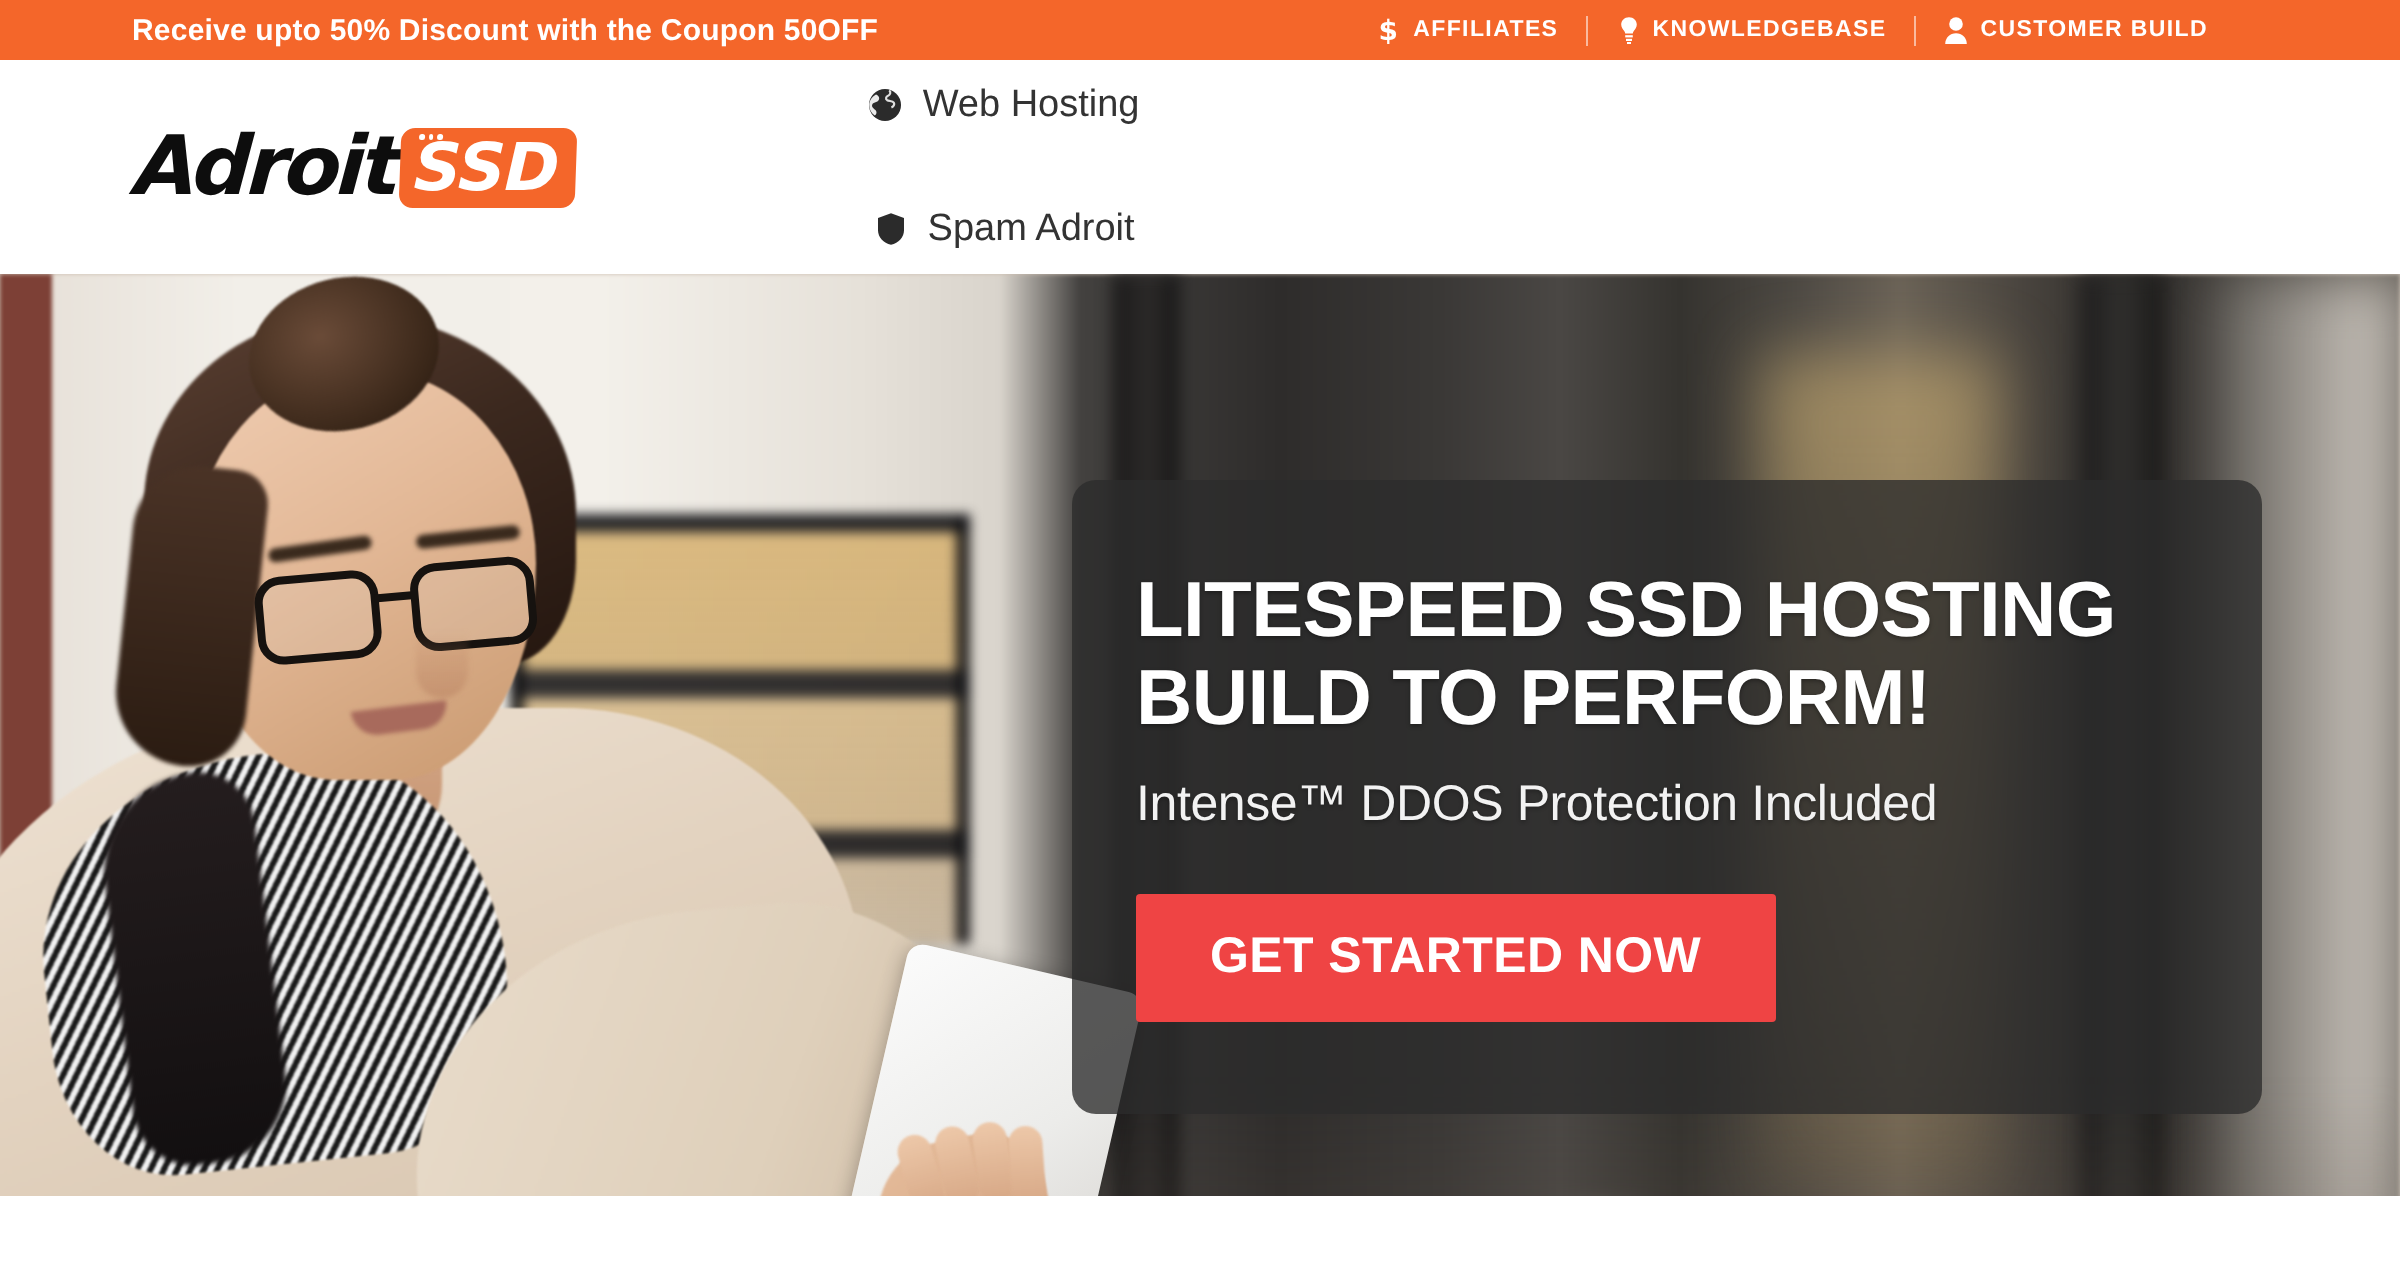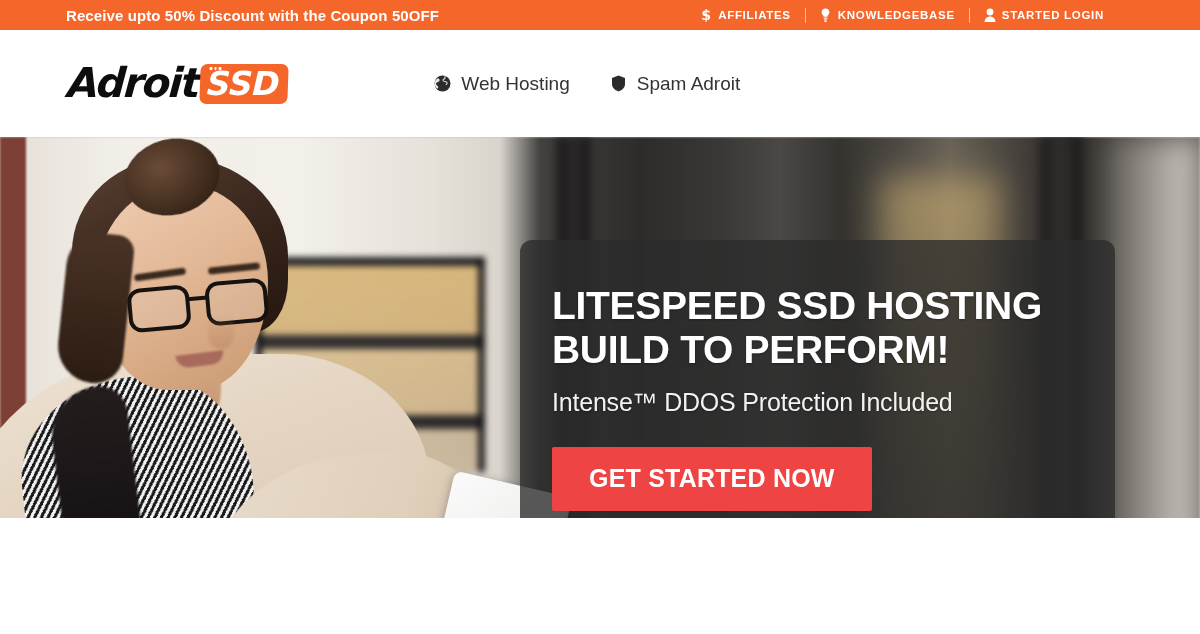--- a/index.html
+++ b/index.html
@@ -8,21 +8,21 @@
     width: 1200px;
     height: 634px;
     overflow: hidden;
     font-family: "Liberation Sans", sans-serif;
     background: #ffffff;
   }
 
   .page {
     position: relative;
     width: 1200px;
-    height: 518px;
+    height: 598px;
     overflow: hidden;
   }
 
   
   .topbar {
     position: relative;
     height: 30px;
     background: #f4662a;
     display: flex;
     align-items: center;
@@ -138,20 +138,21 @@
     background: #ffffff;
     border-radius: 50%;
     display: block;
   }
 
   .mainnav {
     display: flex;
     align-items: center;
     margin-left: 146px;
     gap: 40px;
+    flex-direction: column;
   }
 
   .nav-item {
     display: flex;
     align-items: center;
     gap: 10px;
     font-size: 19px;
     color: #333333;
     text-decoration: none;
     white-space: nowrap;
@@ -411,21 +412,21 @@
     filter: blur(0.4px);
   }
   .f1 { left: 452px; top: 430px; transform: rotate(-16deg); }
   .f2 { left: 470px; top: 426px; transform: rotate(-12deg); }
   .f3 { left: 488px; top: 424px; transform: rotate(-8deg); }
   .f4 { left: 505px; top: 426px; transform: rotate(-4deg); }
 
   
   .hero-panel {
     position: absolute;
-    left: 520px;
+    left: 536px;
     top: 103px;
     width: 595px;
     height: 317px;
     background: rgba(43,43,43,0.78);
     border-radius: 12px;
     padding: 44px 0 0 32px;
   }
 
   .hero-title {
     font-size: 39px;
@@ -497,21 +498,21 @@
 
       <span class="topbar-sep"></span>
 
       <a class="topbar-link">
         <span class="tb-icon">
           <svg width="12" height="14" viewBox="0 0 12 14" fill="#fff">
             <circle cx="6" cy="4" r="3.4"></circle>
             <path d="M0.6 14c0-3.2 2.4-5.4 5.4-5.4s5.4 2.2 5.4 5.4z"></path>
           </svg>
         </span>
-        <span>STARTED LOGIN</span>
+        <span>CUSTOMER BUILD</span>
       </a>
 
     </div>
   </div>
 
   <div class="header">
 
     <div class="logo">
       <span class="logo-word">Adroit</span>
       <span class="logo-badge">

